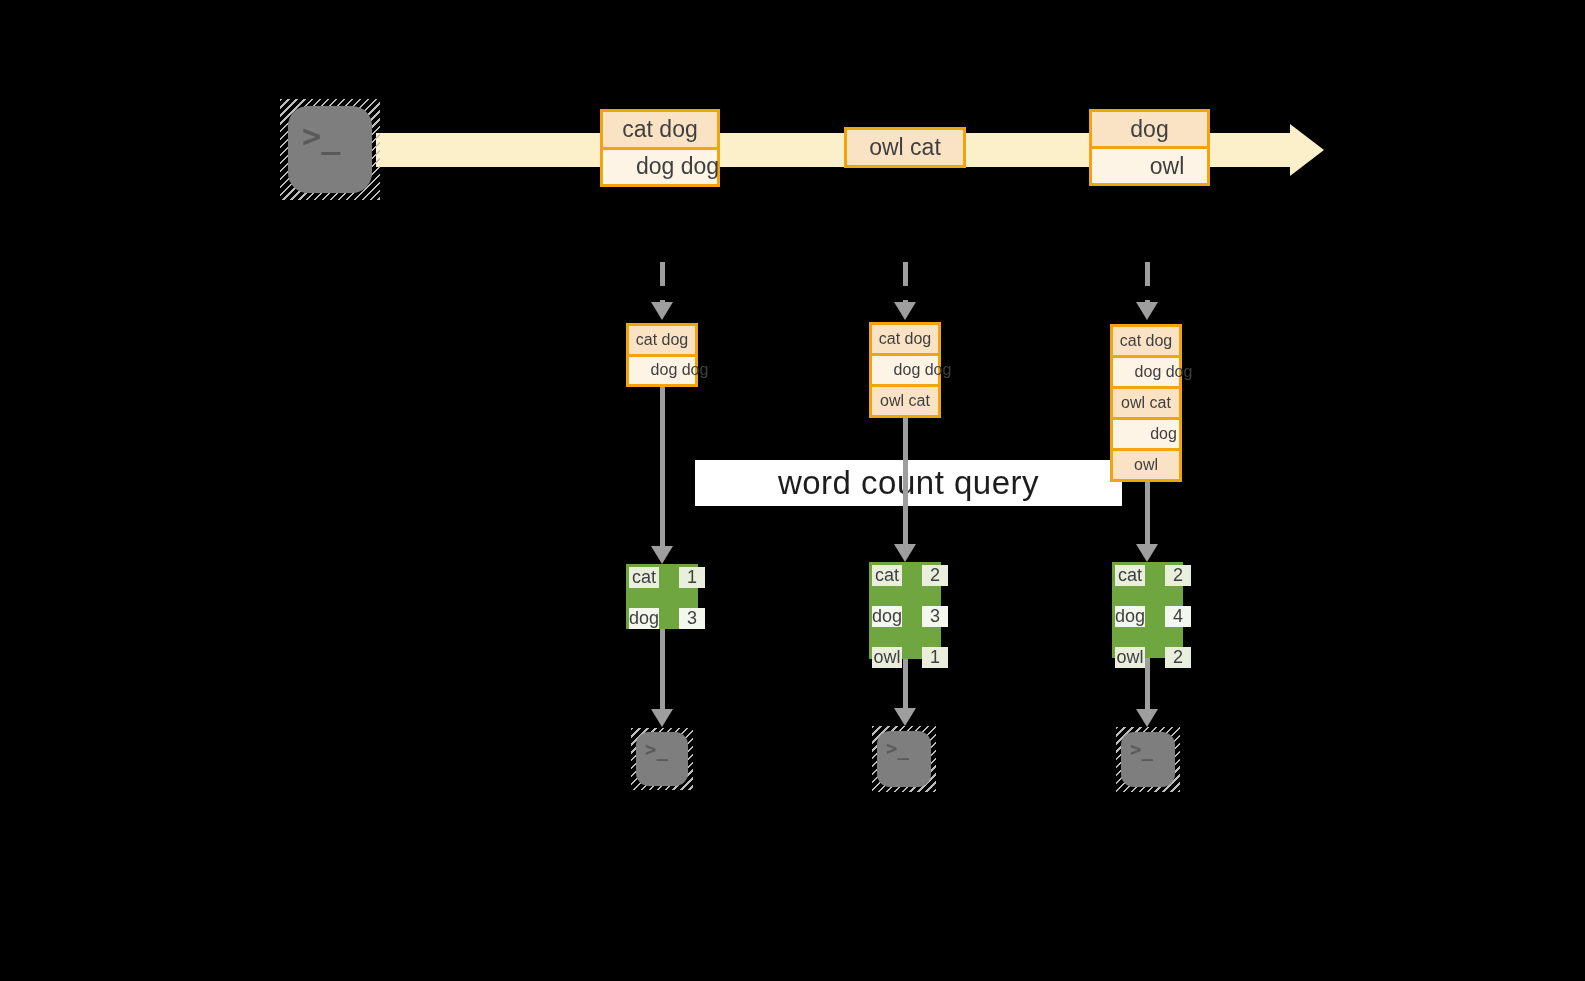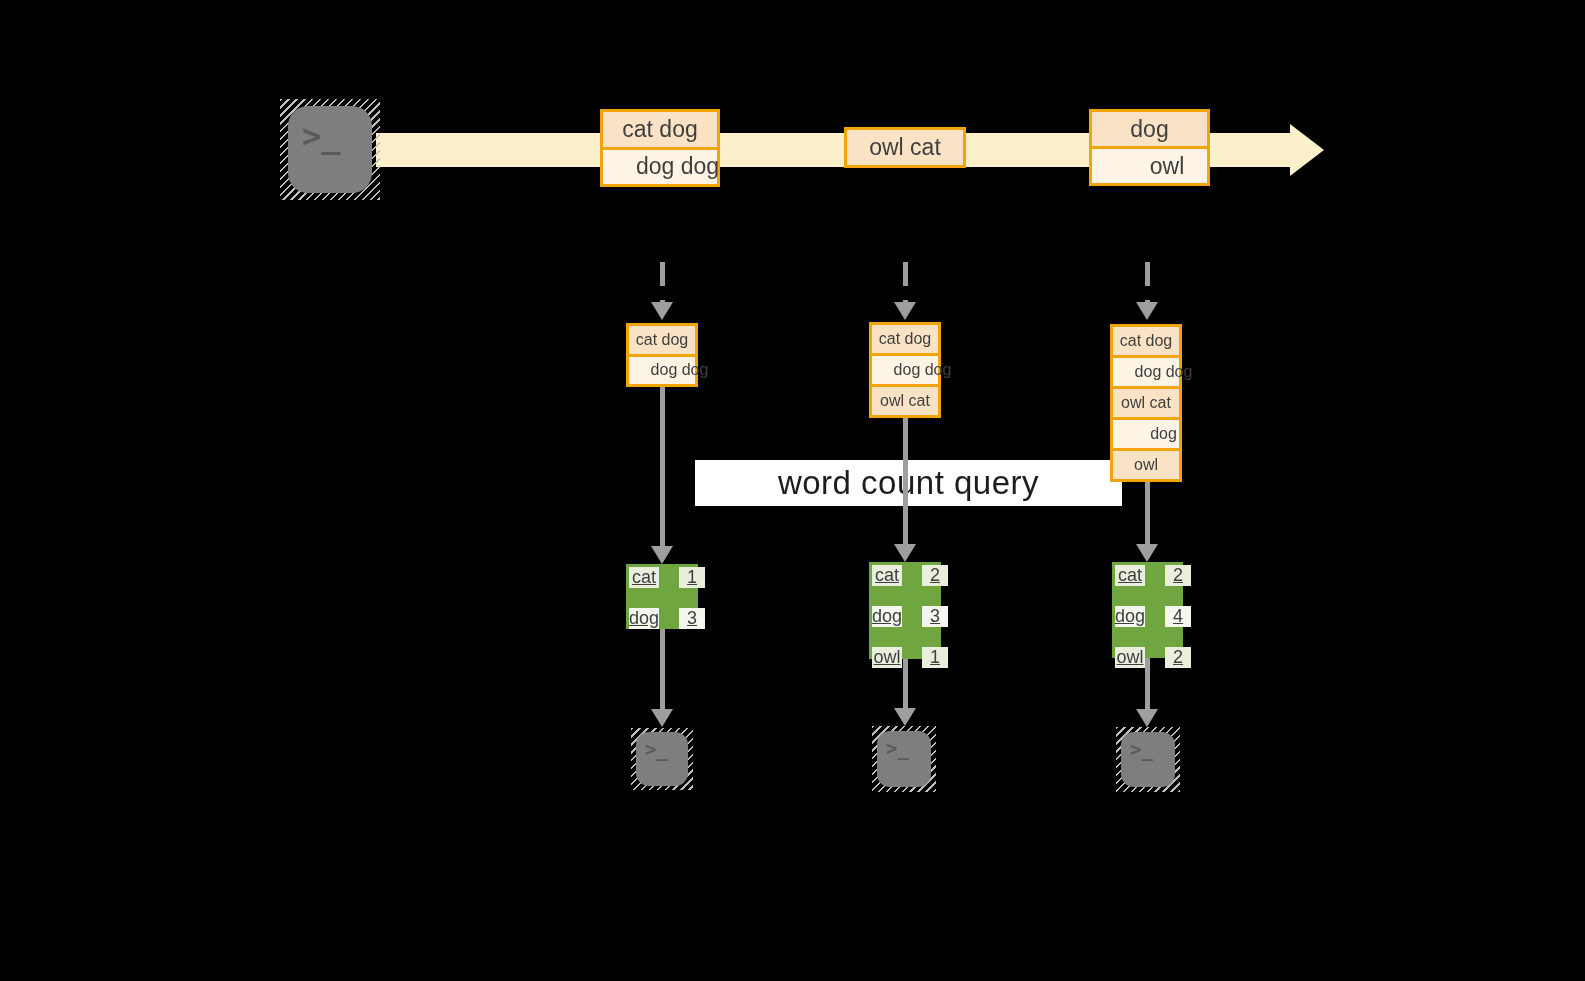--- a/index.html
+++ b/index.html
@@ -27,21 +27,21 @@
   .obox{position:absolute;box-sizing:border-box;border:3px solid var(--orange);
     display:flex;flex-direction:column;z-index:4;color:var(--txt);}
   .orow{flex:1;display:flex;align-items:center;justify-content:center;white-space:nowrap;}
   .orow + .orow{border-top:3px solid var(--orange);}
   .fd{background:var(--fill-dark);}
   .fl{background:var(--fill-light);padding-left:35px;}
 
   
   .gtable{position:absolute;box-sizing:border-box;border:3px solid var(--green);
     background:var(--green);display:grid;grid-template-columns:1fr 26px;gap:20px;
-    z-index:4;color:var(--txt);font-size:18px;text-decoration:underline;}
+    z-index:4;color:var(--txt);font-size:18px;}
   .gcell{display:flex;align-items:center;justify-content:center;}
   .gd{background:var(--gfill-dark);}
   .gl{background:var(--gfill-light);}
 
   
   .vline{position:absolute;width:5px;background:var(--arrow);z-index:3;}
   .vdash{position:absolute;width:5px;z-index:3;
     background:repeating-linear-gradient(to bottom,var(--arrow) 0 24px,transparent 24px 38px);}
   .ahead{position:absolute;width:0;height:0;z-index:3;
     border-left:11px solid transparent;border-right:11px solid transparent;

